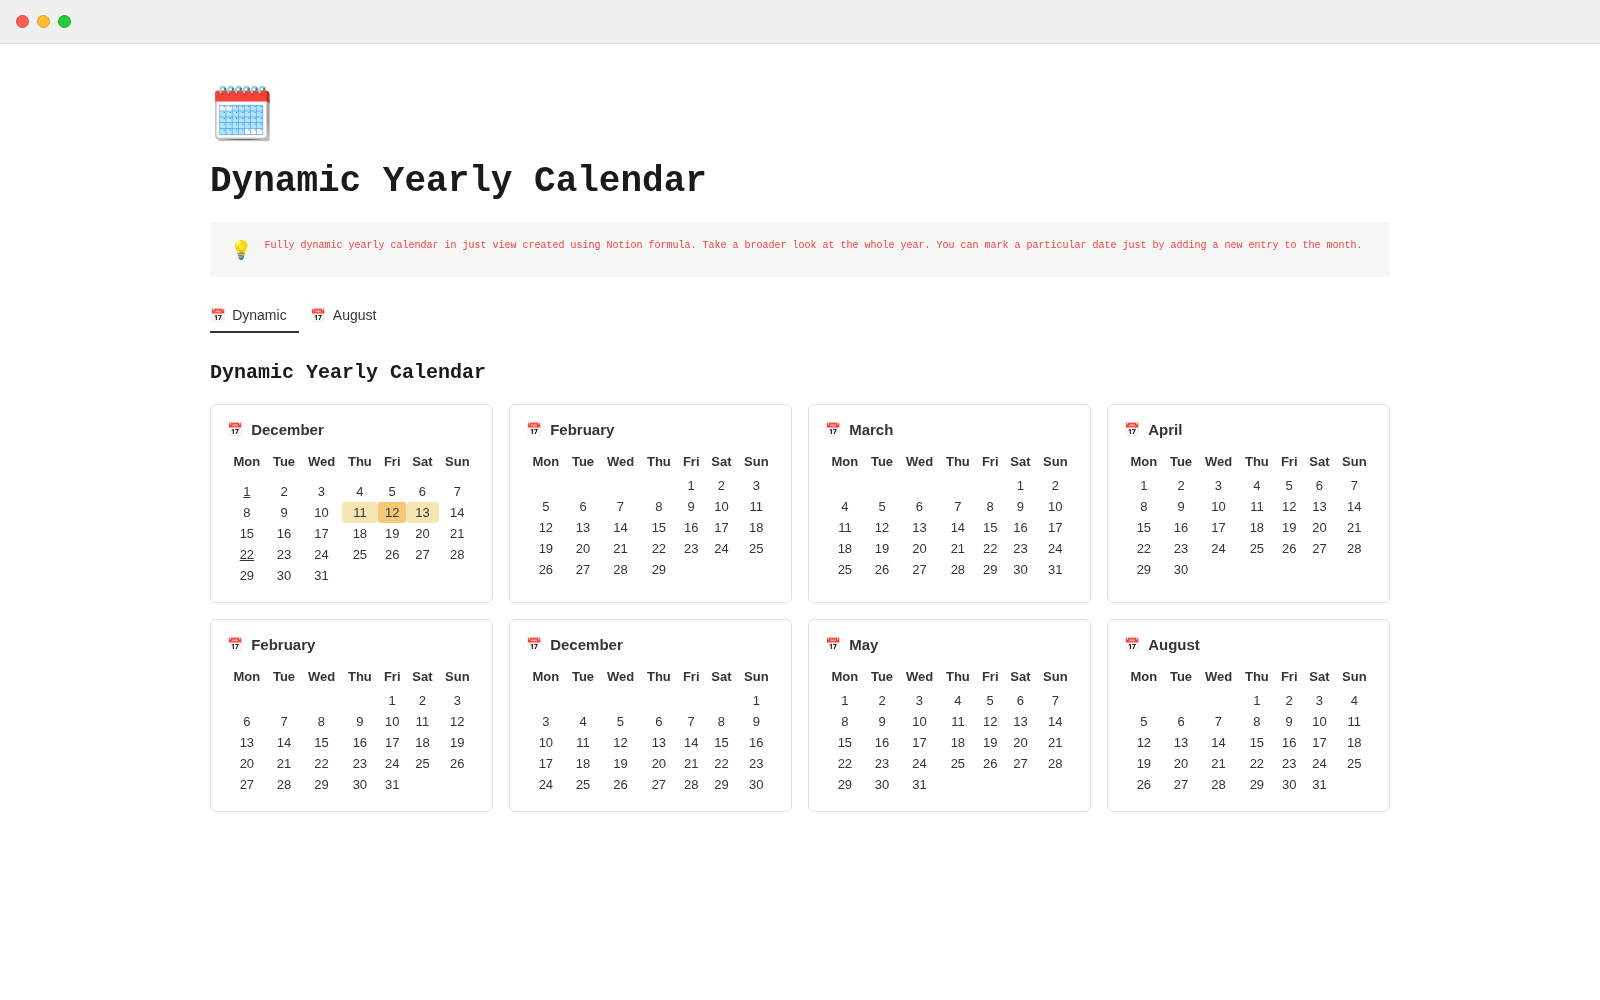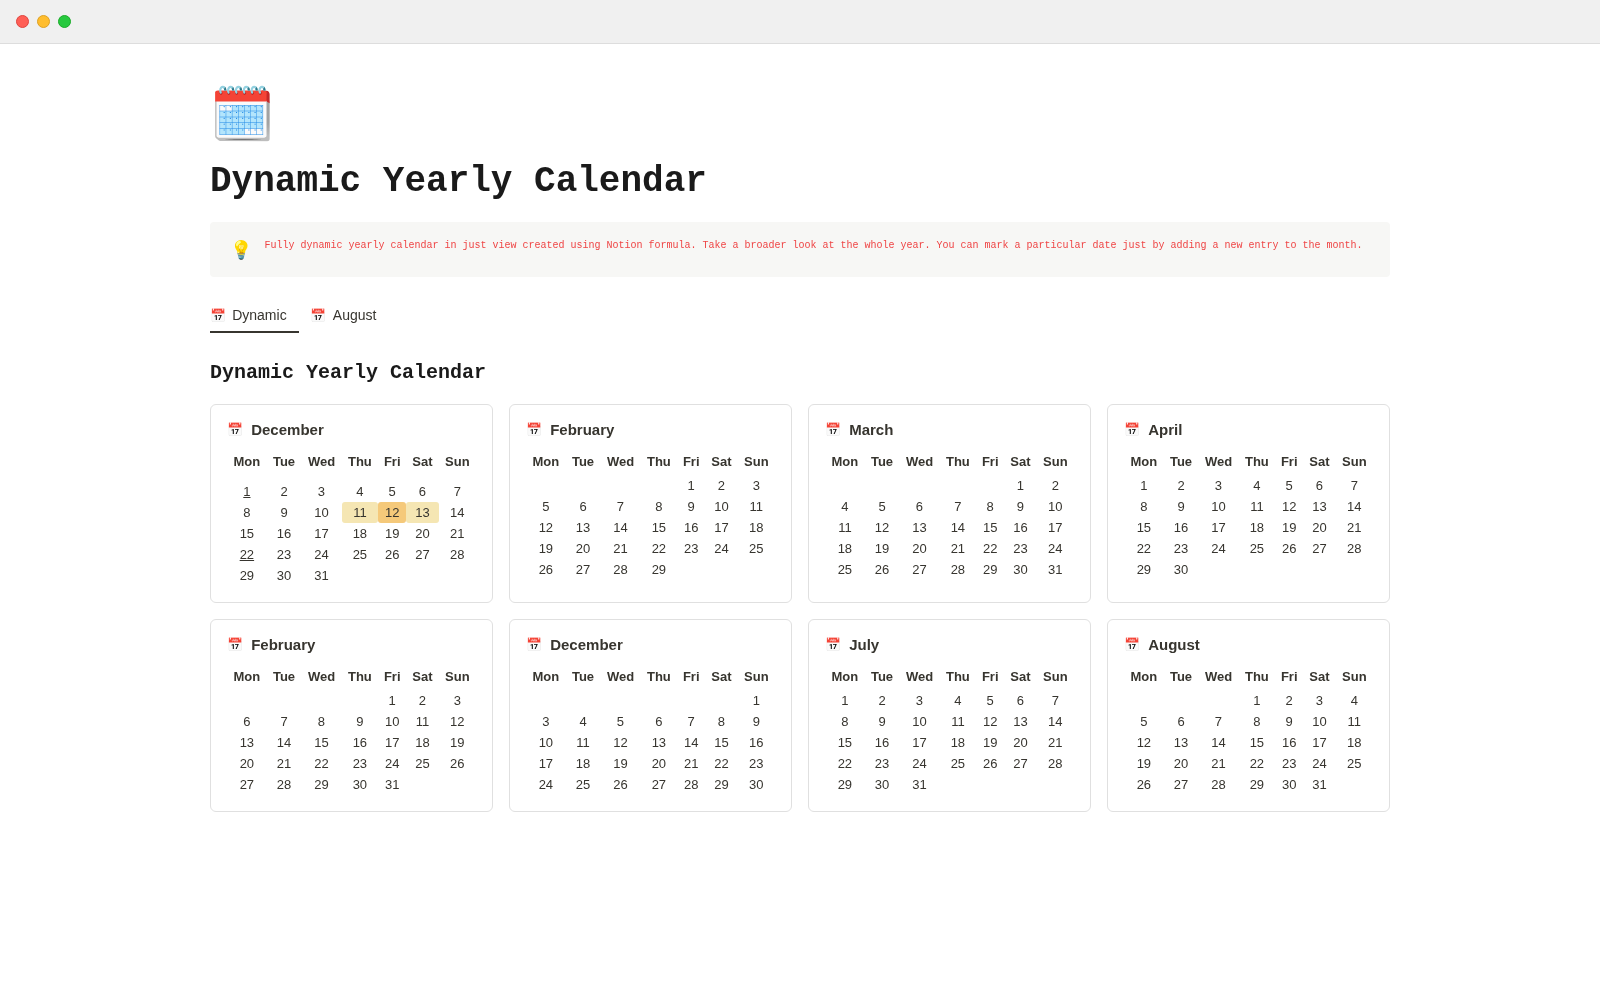--- a/index.html
+++ b/index.html
@@ -589,21 +589,21 @@
               <td>28</td>
               <td>29</td>
               <td>30</td>
             </tr>
           </tbody>
         </table>
       </div>
       <div class="month-card">
         <div class="month-header">
           <span class="month-header-icon">📅</span>
-          <span>July</span>
+          <span>May</span>
         </div>
         <table class="cal-table">
           <thead>
             <tr>
               <th>Mon</th>
               <th>Tue</th>
               <th>Wed</th>
               <th>Thu</th>
               <th>Fri</th>
               <th>Sat</th>

